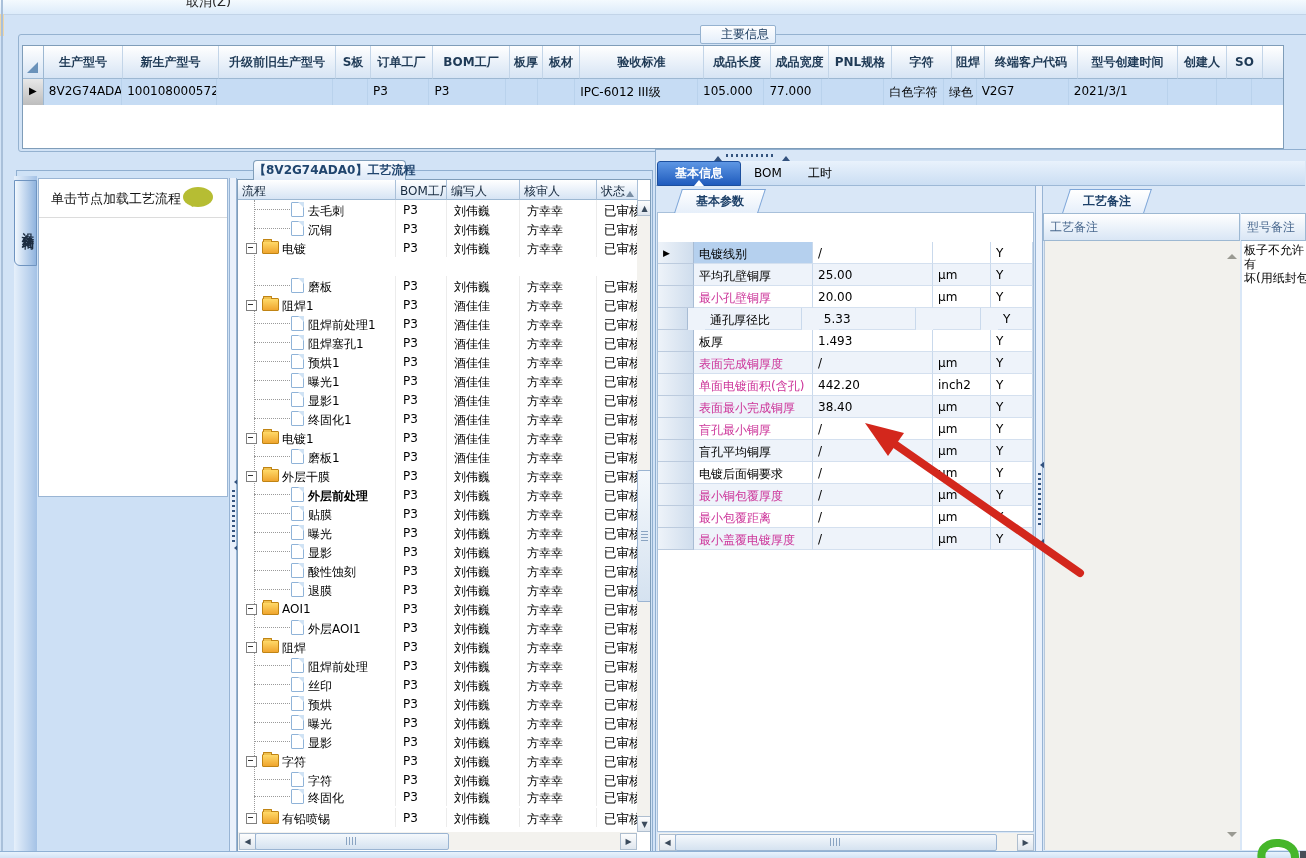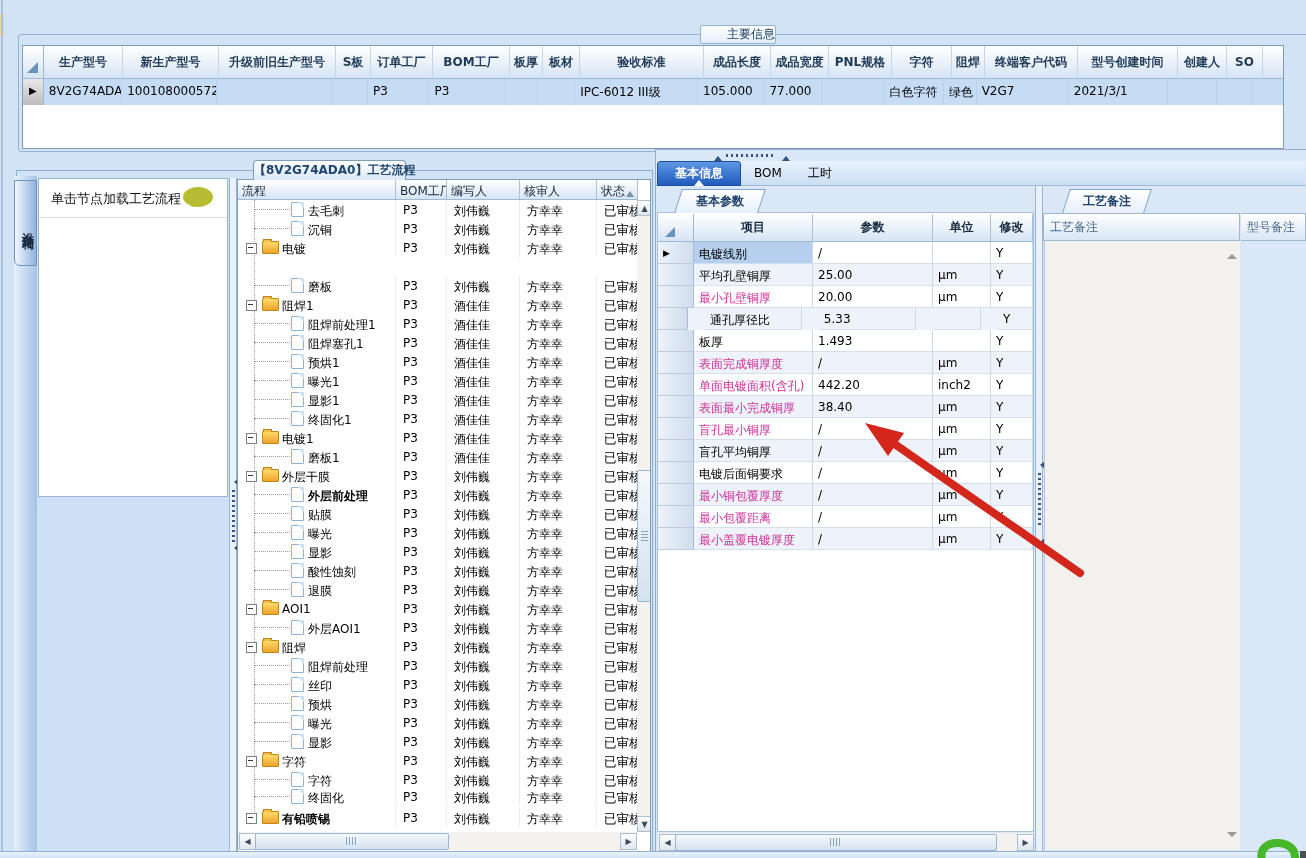--- a/index.html
+++ b/index.html
@@ -7,21 +7,21 @@
           background:#d2e3f6;font-family:"DejaVu Sans",sans-serif;font-size:12px;color:#111;}
   .abs{position:absolute;box-sizing:border-box;}
   
   .topbar{left:0;top:0;width:1306px;height:15px;background:linear-gradient(#f4fafe,#dcebfa);border-bottom:1px solid #c2d4e8;}
   .cancel-lbl{left:186px;top:-7px;color:#222;font-size:13px;}
   .tanstrip{left:0;top:14px;width:4px;height:22px;background:#efd7a9;}
   .frameline{left:1px;top:0;width:2px;height:858px;background:#a9c0da;}
   
   .groupbox{left:18px;top:34px;width:1400px;height:118px;border:1px solid #95b2d0;border-radius:3px;}
   .grouplbl{left:700px;top:25px;width:76px;height:19px;background:linear-gradient(#fdfeff,#e4eefa);
-            border:1px solid #95b2d0;border-radius:2px;text-align:right;line-height:17px;color:#1d3d60;}
+            border:1px solid #95b2d0;border-radius:2px;text-align:left;line-height:17px;color:#1d3d60;padding-left:20px;}
   .mtbl{left:22px;top:45px;width:1262px;height:104px;background:#fff;border:1px solid #7f9db9;overflow:hidden;}
   .mt-row{position:absolute;left:0;display:flex;}
   #mt-header{top:0;height:33px;}
   #mt-data{top:33px;height:26px;background:#c6dcf4;width:1262px;}
   .mt-h{box-sizing:border-box;height:33px;background:linear-gradient(#ffffff,#d6e4f4);
         border-right:1px solid #c3d5e8;border-bottom:1px solid #9db8d2;color:#1f3a56;font-weight:600;
         display:flex;align-items:center;justify-content:center;white-space:nowrap;overflow:hidden;}
   .mt-d{box-sizing:border-box;height:26px;border-right:1px solid #b9d2ec;padding:5px 0 0 5px;
         white-space:nowrap;overflow:hidden;color:#000;}
   .mt-corner{box-sizing:border-box;width:21px;height:33px;background:linear-gradient(#ffffff,#d6e4f4);
@@ -134,20 +134,23 @@
   .rk-text{position:absolute;left:2px;top:2px;width:70px;color:#000;font-size:12px;line-height:14px;white-space:pre-wrap;}
   .tinyarr{position:absolute;width:0;height:0;border:5px solid transparent;}
   
   .bottomstrip{left:0;top:851px;width:1306px;height:7px;background:linear-gradient(#e9f3fd,#d3e3f5);border-top:1px solid #8fb0d4;}
 </style>
 </head>
 <body>
 
 <div id="screen">
 
+  <div class="abs topbar">
+    <div class="abs cancel-lbl">取消(Z)</div>
+  </div>
   <div class="abs tanstrip"></div>
   <div class="abs frameline"></div>
 
   <div class="abs groupbox"></div>
   <div class="abs grouplbl">主要信息</div>
 
   <div class="abs mtbl">
     <div class="mt-row" id="mt-header">
       <div class="mt-corner">
           <div class="tri"></div>
@@ -564,21 +567,21 @@
           </div>
           <div class="tr-c w-bom">P3</div>
           <div class="tr-c w-wr">刘伟巍</div>
           <div class="tr-c w-rv">方幸幸</div>
           <div class="tr-c w-st">已审核</div>
         </div>
         <div class="tree-row" style="top: 608px;">
           <div class="tr-name">
             <div class="expbox"></div>
             <div class="folderico"></div>
-            <div class="tr-label" style="left: 44px; font-weight: bold;">有铅喷锡</div>
+            <div class="tr-label" style="left: 44px;">有铅喷锡</div>
           </div>
           <div class="tr-c w-bom">P3</div>
           <div class="tr-c w-wr">刘伟巍</div>
           <div class="tr-c w-rv">方幸幸</div>
           <div class="tr-c w-st">已审核</div>
         </div>
       </div>
 
     <div class="abs sb" style="left:399px;top:20px;width:14px;height:632px;">
       <div class="sb-btn" style="left:0;top:0;width:13px;height:14px;">▲</div>
@@ -608,29 +611,20 @@
   <div class="abs tabbar"></div>
   <div class="abs tab-sel">基本信息</div>
   <div class="abs tab-plain" style="left:744px;width:48px;">BOM</div>
   <div class="abs tab-plain" style="left:795px;width:50px;">工时</div>
 
   <div class="abs paramwhite"></div>
   <div class="abs slanttab" style="left:678px;top:189px;width:84px;">
       <span>基本参数</span>
     </div>
 
-  <div class="abs pg-hrow">
-    <div class="pg-corner">
-        <div class="tri"></div>
-      </div>
-    <div class="pg-h pgw-item">项目</div>
-    <div class="pg-h pgw-val">参数</div>
-    <div class="pg-h pgw-unit">单位</div>
-    <div class="pg-h pgw-mod">修改</div>
-  </div>
   <div id="pg-body">
       <div class="pg-row" style="top: 0px;">
         <div class="pg-selc">▶</div>
         <div class="pg-c pgw-item cursel">电镀线别</div>
         <div class="pg-c pgw-val">/</div>
         <div class="pg-c pgw-unit"></div>
         <div class="pg-c pgw-mod">Y</div>
       </div>
       <div class="pg-row alt" style="top: 22px;">
         <div class="pg-selc"></div>
@@ -741,20 +735,24 @@
 
   <div class="abs slanttab" style="left:1066px;top:189px;width:82px;">
       <span>工艺备注</span>
     </div>
   <div class="abs rk-pane-h" style="left:1043px;width:197px;">工艺备注</div>
   <div class="abs rk-pane-h" style="left:1241px;width:65px;border-left:none;">型号备注</div>
   <div class="abs rk-body1">
     <div class="tinyarr" style="right:3px;top:8px;border-bottom-color:#9a9a92;"></div>
     <div class="tinyarr" style="right:3px;bottom:8px;border-top-color:#9a9a92;"></div>
   </div>
+  <div class="abs rk-body2">
+    <div class="rk-text">板子不允许有
+坏(用纸封包</div>
+  </div>
 
   <div class="abs bottomstrip"></div>
 
   <svg class="abs" style="left:0;top:0;width:1306px;height:858px;z-index:60;pointer-events:none;">
     <line x1="1080" y1="573" x2="896" y2="445" stroke="#d3271c" stroke-width="8" stroke-linecap="round"></line>
     <polygon points="865,423 904,433 888,456" fill="#d3271c"></polygon>
   </svg>
 
   <svg class="abs" style="left:1252px;top:838px;width:54px;height:20px;z-index:61;">
     <path d="M10 22 C7 11 16 4 27 5 C38 6 44 12 43 22" stroke="#46b62a" stroke-width="8" fill="none"></path>

